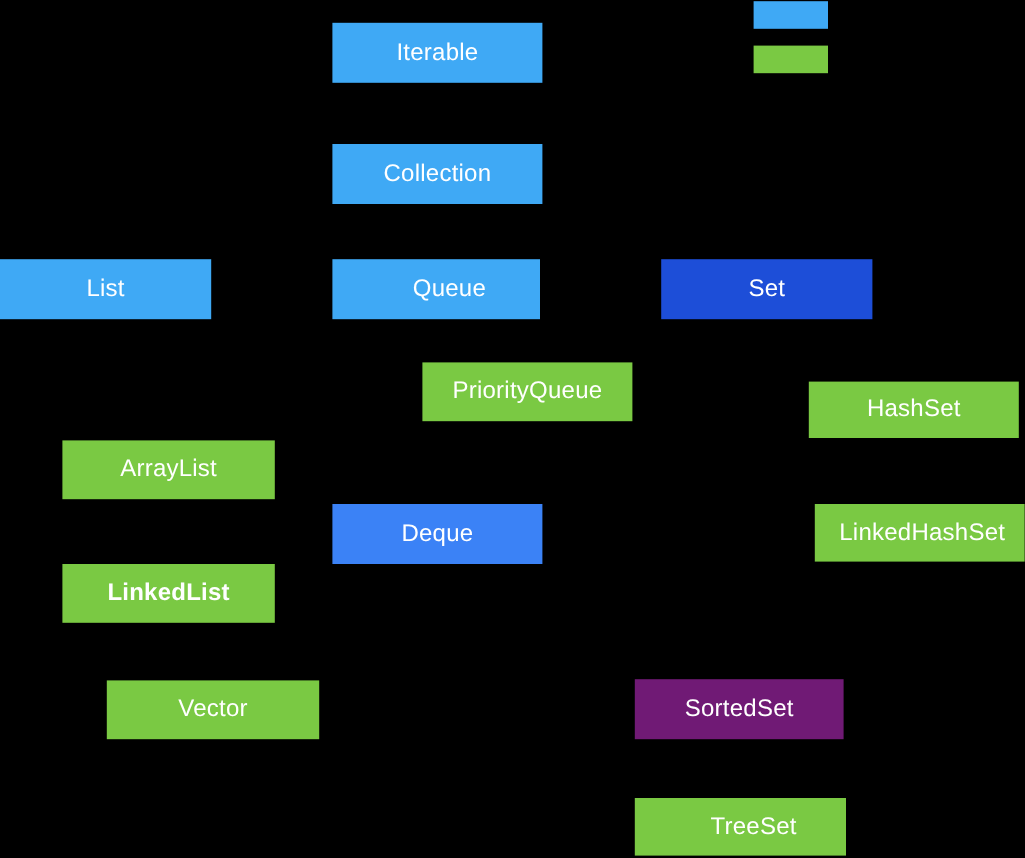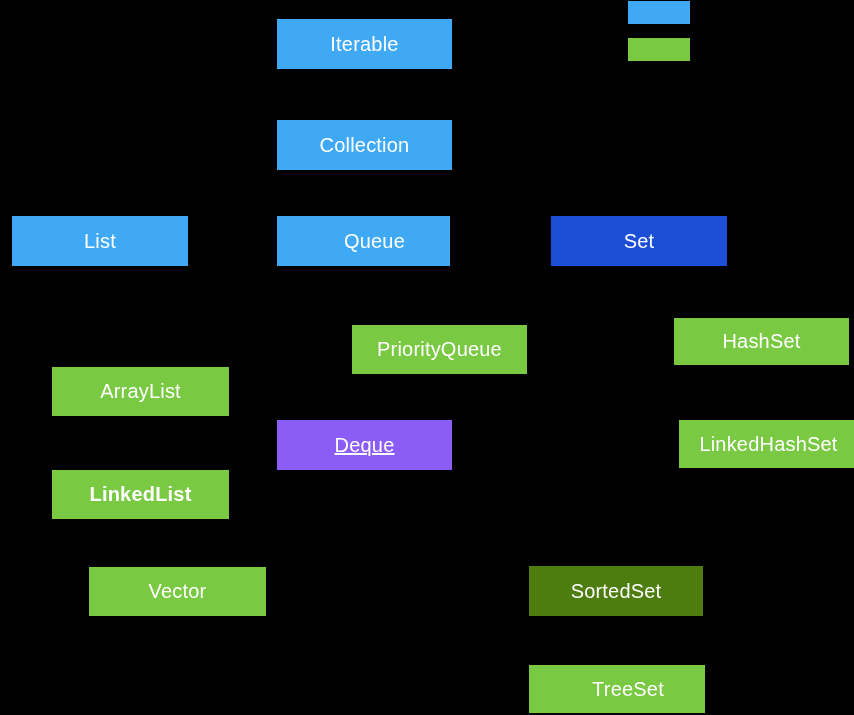--- a/index.html
+++ b/index.html
@@ -32,25 +32,25 @@
   }
 </style>
 </head>
 <body>
 
 <div id="canvas">
     <div class="swatch" style="left: 628px; top: 1px; width: 62px; height: 23px; background: rgb(63, 169, 245);"></div>
     <div class="swatch" style="left: 628px; top: 38px; width: 62px; height: 23px; background: rgb(122, 201, 67);"></div>
     <div class="node" style="left: 277px; top: 19px; width: 175px; height: 50px; background: rgb(63, 169, 245);">Iterable</div>
     <div class="node" style="left: 277px; top: 120px; width: 175px; height: 50px; background: rgb(63, 169, 245);">Collection</div>
-    <div class="node" style="left: 0px; top: 216px; width: 176px; height: 50px; background: rgb(63, 169, 245); margin-left: 12px;">List</div>
+    <div class="node" style="left: 0px; top: 216px; width: 176px; height: 50px; background: rgb(63, 169, 245);">List</div>
     <div class="node" style="left: 277px; top: 216px; width: 173px; height: 50px; background: rgb(63, 169, 245); padding-left: 22px;">Queue</div>
     <div class="node" style="left: 551px; top: 216px; width: 176px; height: 50px; background: #1d4ed8;">Set</div>
-    <div class="node" style="left: 352px; top: 325px; width: 175px; height: 49px; background: rgb(122, 201, 67);">PriorityQueue</div>
+    <div class="node" style="left: 352px; top: 302px; width: 175px; height: 49px; background: rgb(122, 201, 67);">PriorityQueue</div>
     <div class="node" style="left: 674px; top: 318px; width: 175px; height: 47px; background: rgb(122, 201, 67);">HashSet</div>
     <div class="node" style="left: 52px; top: 367px; width: 177px; height: 49px; background: rgb(122, 201, 67);">ArrayList</div>
-    <div class="node" style="left: 277px; top: 420px; width: 175px; height: 50px; background: #8b5cf6; text-decoration: underline;">Deque</div>
+    <div class="node" style="left: 277px; top: 420px; width: 175px; height: 50px; background: #3b82f6;">Deque</div>
     <div class="node" style="left: 679px; top: 420px; width: 179px; height: 48px; background: rgb(122, 201, 67);">LinkedHashSet</div>
     <div class="node" style="left: 52px; top: 470px; width: 177px; height: 49px; background: rgb(122, 201, 67); font-weight: bold;">LinkedList</div>
     <div class="node" style="left: 52px; top: 567px; width: 177px; height: 49px; background: rgb(122, 201, 67); margin-left: 37px;">Vector</div>
-    <div class="node" style="left: 529px; top: 566px; width: 174px; height: 50px; background: #4d7c0f;">SortedSet</div>
+    <div class="node" style="left: 529px; top: 566px; width: 174px; height: 50px; background: #701a75;">SortedSet</div>
     <div class="node" style="left: 529px; top: 665px; width: 176px; height: 48px; background: rgb(122, 201, 67); padding-left: 22px;">TreeSet</div>
   </div>
 
 </body></html>

